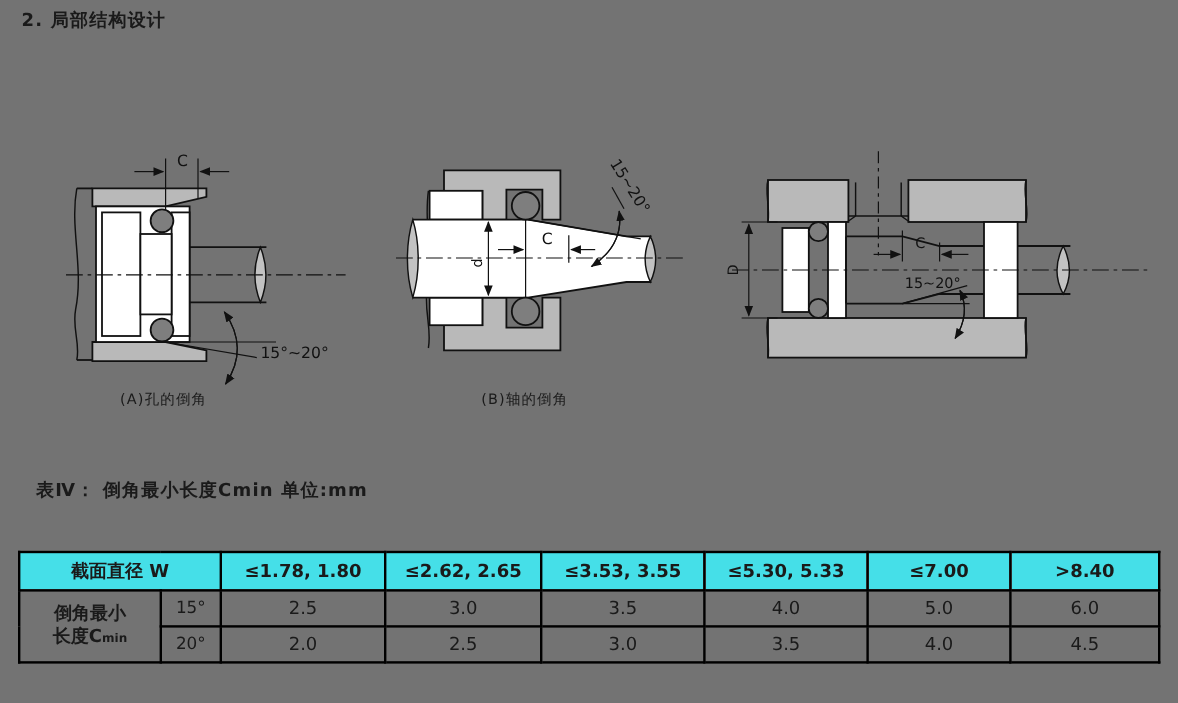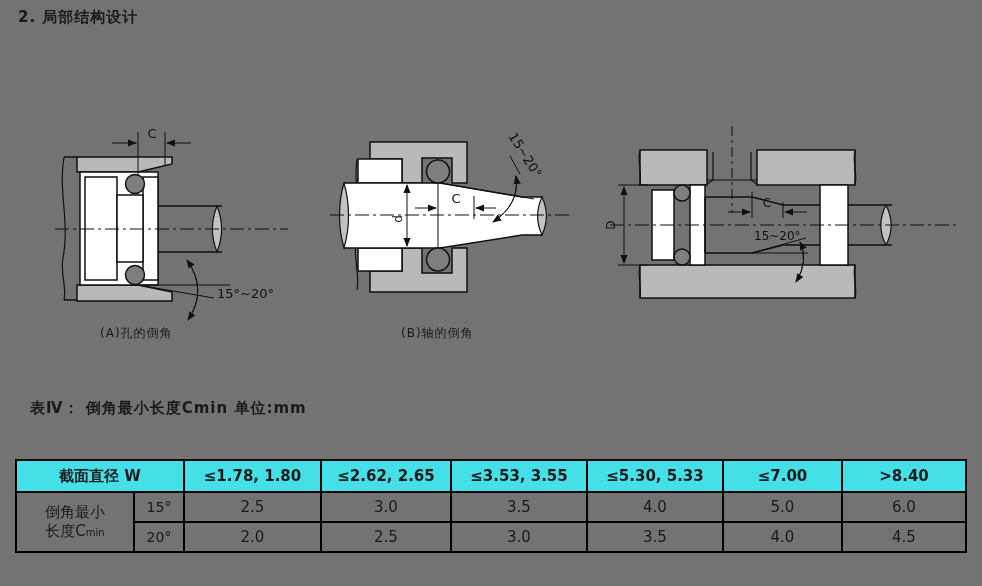--- a/index.html
+++ b/index.html
@@ -7,21 +7,21 @@
   #page{position:relative;width:982px;height:586px;background:#737373;overflow:hidden;}
   .abs{position:absolute;}
   #title{left:18px;top:8px;font-size:15px;font-weight:600;letter-spacing:1px;}
   #para{left:8px;top:45px;width:966px;font-size:16px;line-height:30px;text-indent:47px;letter-spacing:0.5px;}
   .cap{top:325px;font-size:12px;letter-spacing:1px;margin-left:12px;}
   #capA{left:88px;} #capB{left:389px;} #capC{left:679px;}
   #tblcap{left:30px;top:399px;font-size:15px;font-weight:600;letter-spacing:1px;}
   #spec{left:15px;top:447px;border-collapse:collapse;table-layout:fixed;width:950px;margin-top:12px;}
   #spec td,#spec th{border:2px solid #000;text-align:center;padding:0;font-size:15px;height:28px;overflow:hidden;}
   #spec thead th{background:#45dfe8;font-weight:600;height:30px;font-size:15px;}
-  #spec .lbl{font-weight:400;line-height:19px;font-size:15px;border-radius:22px;}
+  #spec .lbl{font-weight:700;line-height:19px;font-size:15px;border-radius:22px;}
   #spec .sub{font-size:10px;}
   #spec .ang{font-size:14px;}
   #foot{left:8px;top:550px;font-size:13px;font-weight:600;}
   #foot .gap{margin-left:30px;}
   svg{position:absolute;overflow:visible;}
   svg text{font-family:"DejaVu Sans",sans-serif;fill:#111;}
 </style>
 </head>
 <body>
 

